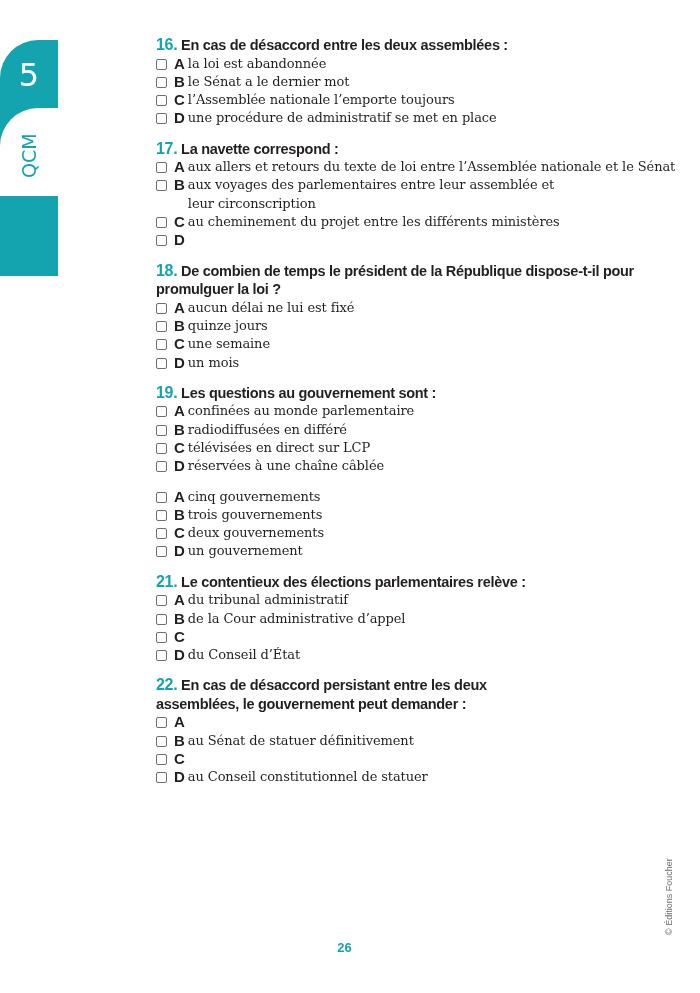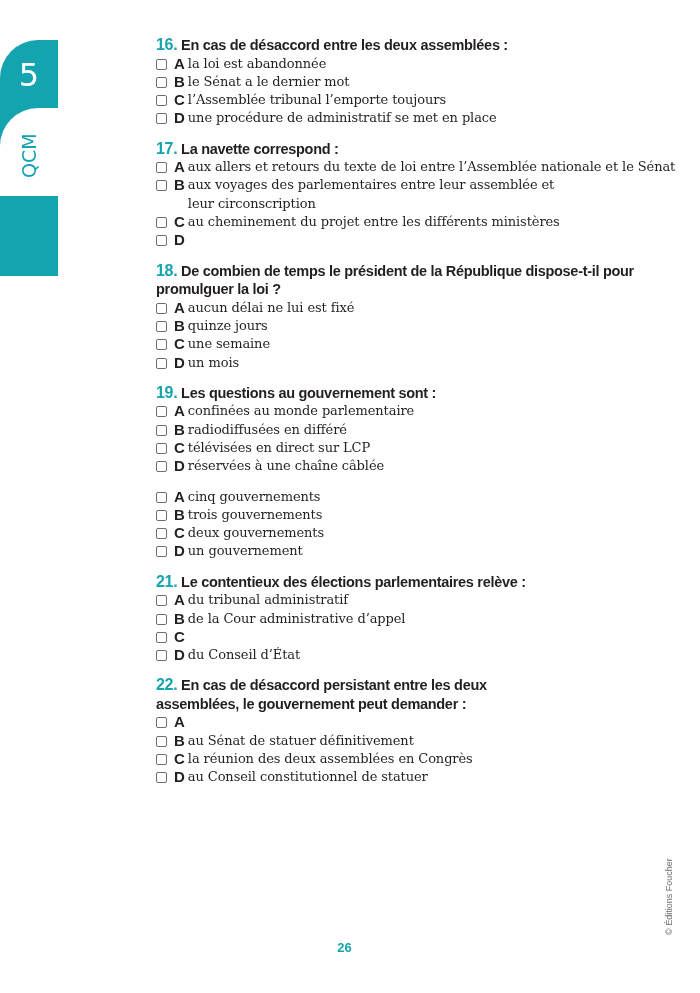--- a/index.html
+++ b/index.html
@@ -73,21 +73,21 @@
         <span class="opt-text">la loi est abandonnée</span>
       </div>
     <div class="option">
         <span class="checkbox"></span>
         <span class="opt-letter">B</span>
         <span class="opt-text">le Sénat a le dernier mot</span>
       </div>
     <div class="option">
         <span class="checkbox"></span>
         <span class="opt-letter">C</span>
-        <span class="opt-text">l’Assemblée tribunal l’emporte toujours</span>
+        <span class="opt-text">l’Assemblée nationale l’emporte toujours</span>
       </div>
     <div class="option">
         <span class="checkbox"></span>
         <span class="opt-letter">D</span>
         <span class="opt-text">une procédure de administratif se met en place</span>
       </div>
   </div>
 
   <div class="question">
     <div class="q-title"><span class="q-num">17.</span> <span>La navette correspond :</span></div>
@@ -213,21 +213,20 @@
         <span class="opt-letter">A</span>
       </div>
     <div class="option">
         <span class="checkbox"></span>
         <span class="opt-letter">B</span>
         <span class="opt-text">au Sénat de statuer définitivement</span>
       </div>
     <div class="option">
         <span class="checkbox"></span>
         <span class="opt-letter">C</span>
-        <span class="opt-text">la réunion des deux assemblées en Congrès</span>
       </div>
     <div class="option">
         <span class="checkbox"></span>
         <span class="opt-letter">D</span>
         <span class="opt-text">au Conseil constitutionnel de statuer</span>
       </div>
   </div>
 
 </div>
 

